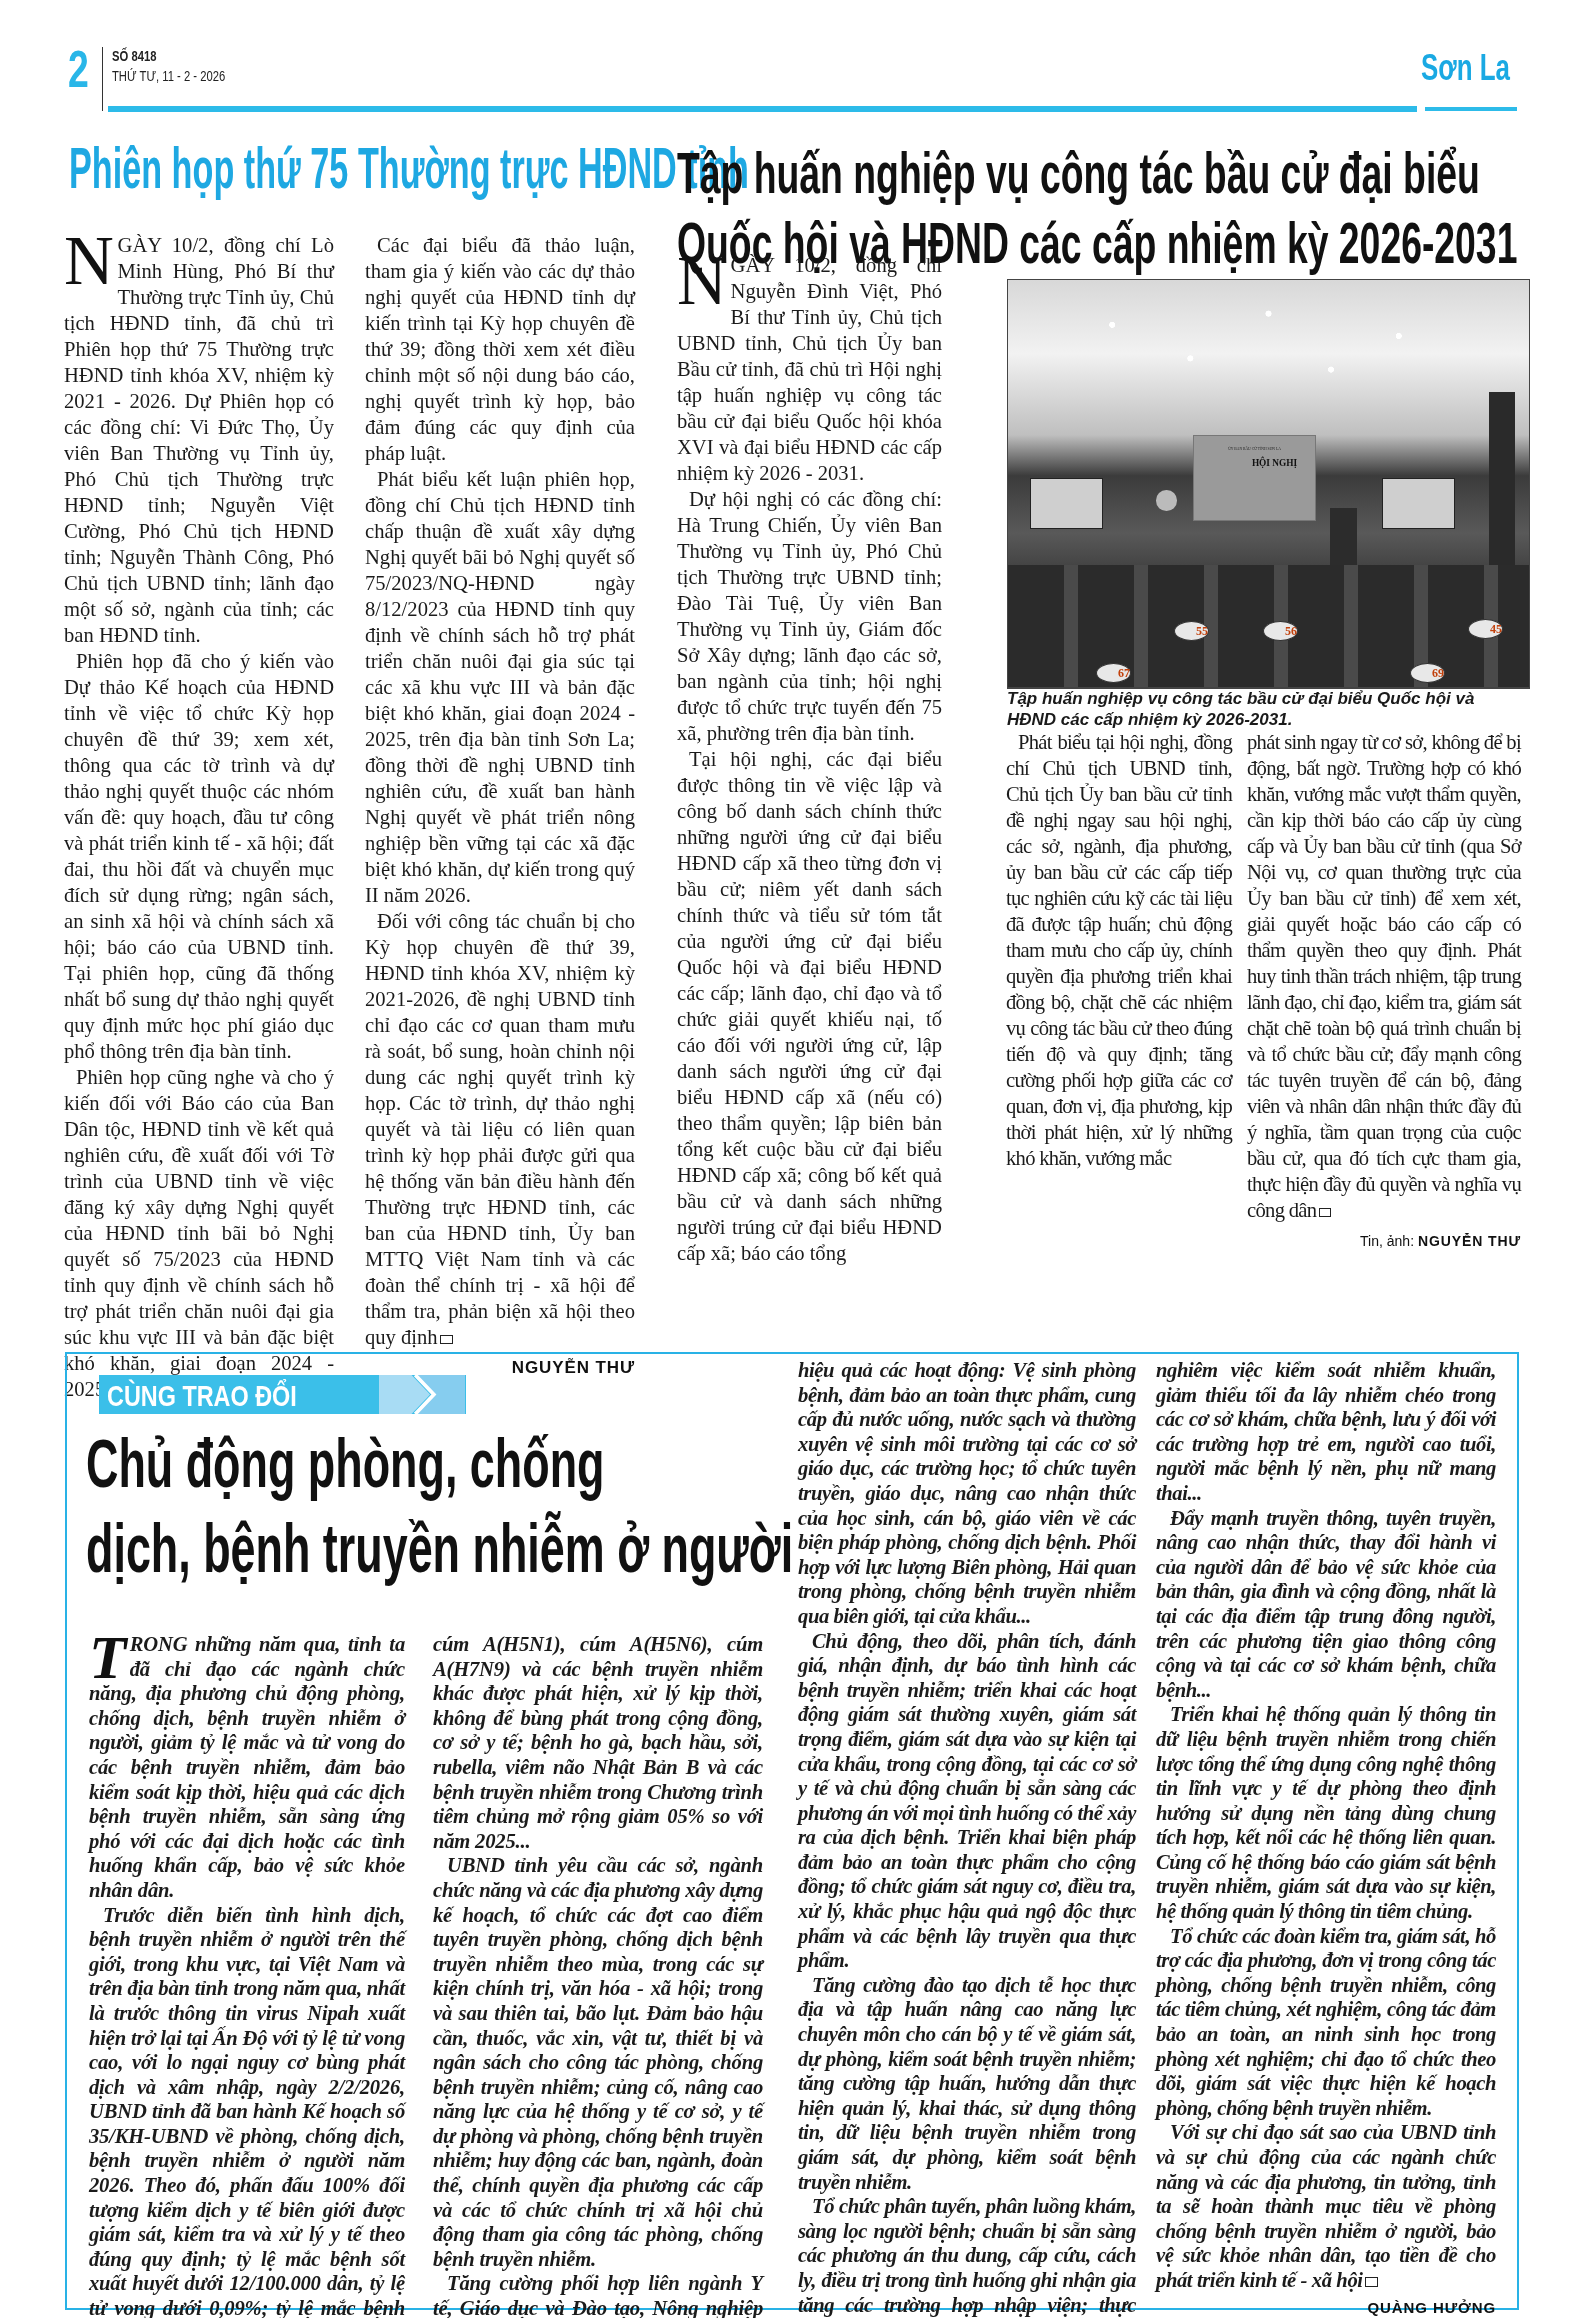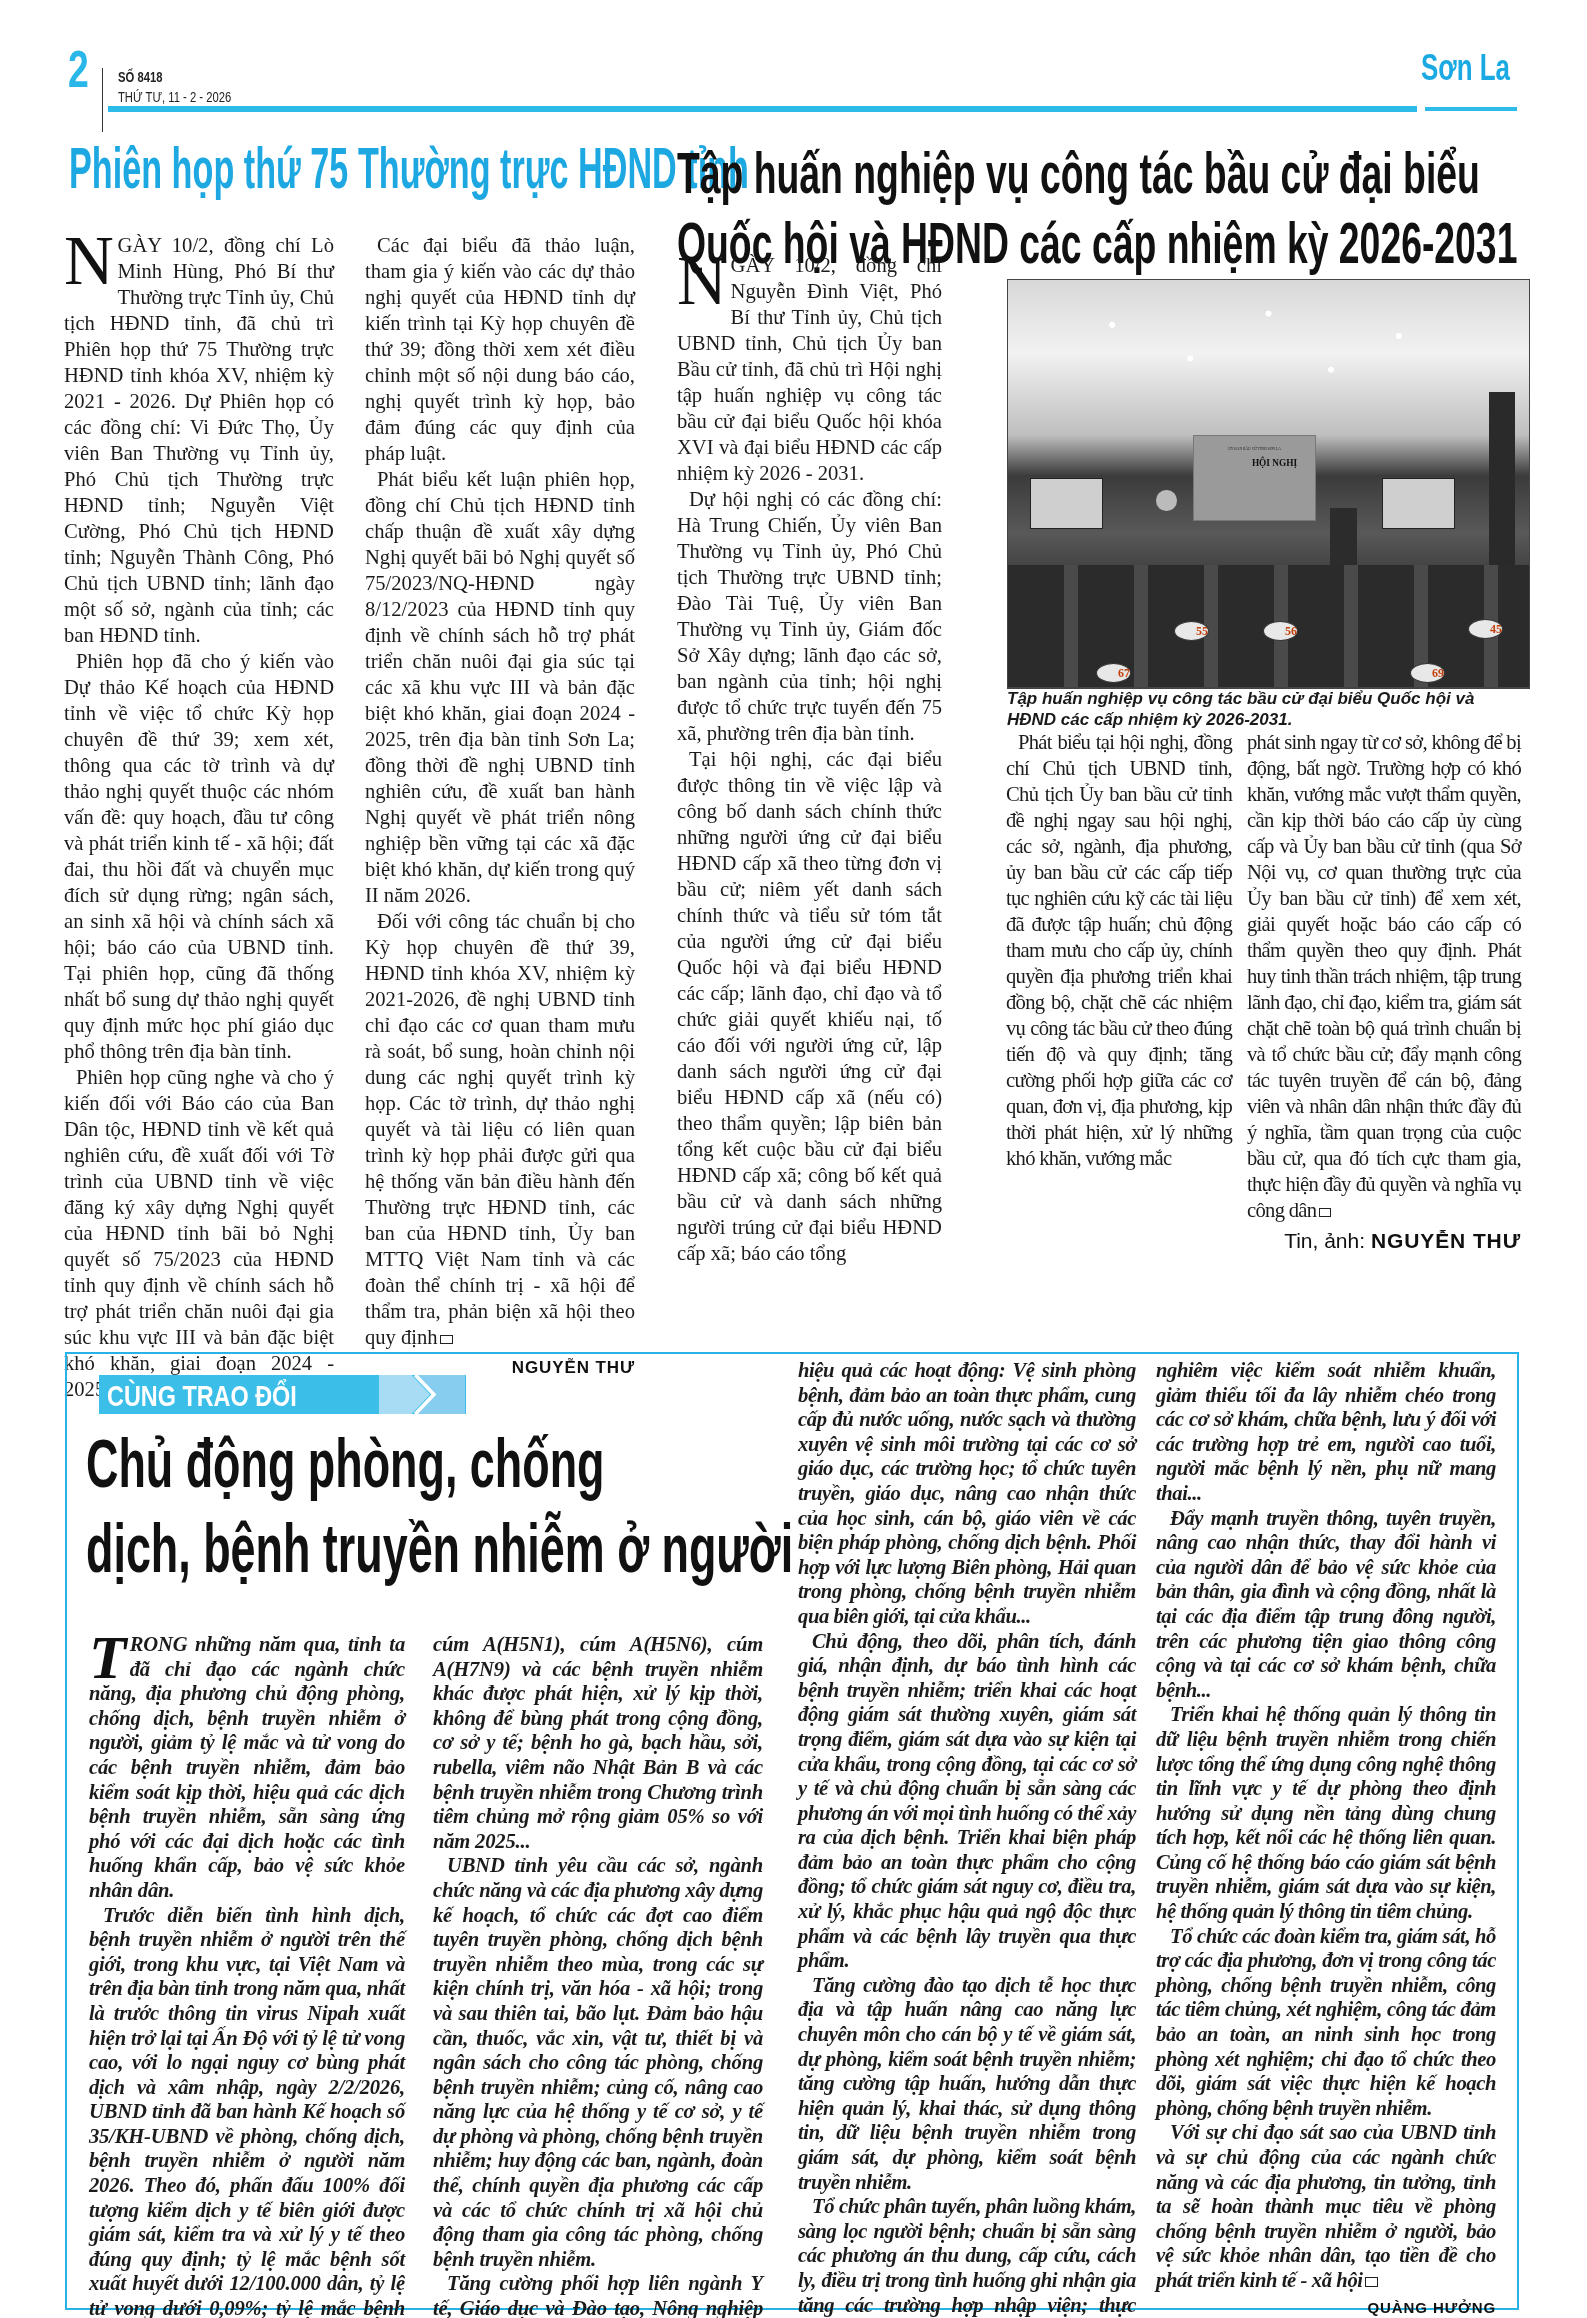--- a/index.html
+++ b/index.html
@@ -1,21 +1,21 @@
 <!DOCTYPE html>
 <html style="font-size:7.5px"><head>
 <meta charset="utf-8">
 <style>
   html, body { margin: 0; padding: 0; background: #ffffff; }
   body { width: 1587px; height: 2319px; position: relative; overflow: hidden; color: #1a1a1a; }
   .abs { position: absolute; }
 
   
   .page-num { left: 68px; top: 43px; font-family: "Liberation Sans", sans-serif; font-weight: bold; font-size: 52px; color: #29b6e8; line-height: 1; transform: scaleX(0.72); transform-origin: left top; }
-  .issue-block { left: 102px; top: 47px; border-left: 1.4px solid #333; padding-left: 15px; height: 64px; margin-top: 21px; }
+  .issue-block { left: 102px; top: 47px; border-left: 1.4px solid #333; padding-left: 9px; height: 64px; }
   .issue-no { font-family: "Liberation Sans", sans-serif; font-size: 15px; font-weight: bold; color: #222; transform: scaleX(0.75); transform-origin: left top; white-space: nowrap; }
   .issue-date { font-family: "Liberation Sans", sans-serif; font-size: 15px; color: #222; margin-top: 2.8px; transform: scaleX(0.75); transform-origin: left top; white-space: nowrap; }
   .top-rule { left: 108px; top: 106px; width: 1309px; height: 5.6px; background: #2dbbe9; }
   .section-name { left: 1421px; top: 47px; font-family: "Liberation Sans", sans-serif; font-weight: bold; font-size: 36px; color: #1aa9e3; transform: scaleX(0.72); transform-origin: left top; white-space: nowrap; }
   .section-rule { left: 1425px; top: 107px; width: 92px; height: 3.7px; background: #2dbbe9; }
 
   
   .headline { font-family: "Liberation Sans", "DejaVu Sans", sans-serif; font-weight: bold; white-space: nowrap; transform-origin: left top; line-height: 1.0; }
   .h1 { left: 69px; top: 140px; font-size: 57px; color: #1ea8e2; transform: scaleX(0.6); }
   .h2 { left: 677px; top: 138px; font-size: 57px; color: #111; transform: scaleX(0.655); line-height: 1.23; }
@@ -43,21 +43,21 @@
   .photo .podium { position: absolute; left: 322px; top: 228px; width: 27px; height: 57px; background: #2c2c2c; }
   .photo .bust { position: absolute; left: 148px; top: 210px; width: 20.6px; height: 20.6px; border-radius: 50%; background: #bbb; }
   .photo .lights { position: absolute; left: 0; top: 0; width: 100%; height: 112px; background: radial-gradient(circle at 20% 40%, #fff 0 2.8px, transparent 3.3px), radial-gradient(circle at 50% 30%, #fff 0 2.8px, transparent 3.3px), radial-gradient(circle at 75% 50%, #fff 0 2.8px, transparent 3.3px), radial-gradient(circle at 35% 70%, #fff 0 2.8px, transparent 3.3px), radial-gradient(circle at 62% 80%, #fff 0 2.8px, transparent 3.3px); }
   .photo .seats { position: absolute; left: 0; top: 285px; width: 100%; height: 122px; background: repeating-linear-gradient(90deg, #2b2b2b 0 56px, #4a4a4a 56px 70px); }
   .photo .seat-no { position: absolute; width: 33px; height: 18px; border-radius: 50%; background: #e8e8e8; border: 0.9px solid #333; font-family: "Liberation Serif", serif; font-weight: bold; font-size: 12px; text-align: right; line-height: 18px; color: #c2410c; }
   .caption { left: 1007px; top: 689px; width: 521px; font-family: "Liberation Sans", sans-serif; font-weight: bold; font-style: italic; font-size: 17px; line-height: 20.6px; color: #1a1a1a; }
   .a2c2 { left: 1006px; top: 729px; width: 226px; }
   .a2c3 { left: 1247px; top: 729px; width: 274px; }
   .narrow { font-size: 20.6px; }
   .narrow p { letter-spacing: -0.7px; }
-  .credit { font-family: "Liberation Sans", sans-serif; font-size: 21px; text-align: right; margin-top: 4.7px; color: #111; }
+  .credit { font-family: "Liberation Sans", sans-serif; font-size: 14px; text-align: right; margin-top: 4.7px; color: #111; }
   .credit b { letter-spacing: 0.9px; }
 
   
   .box { left: 65px; top: 1352px; width: 1454px; height: 958px; border: 2.3px solid #29b2e6; box-sizing: border-box; }
   .tag { left: 99px; top: 1375px; width: 367px; height: 39px; background: #3bbfe9; overflow: hidden; }
   .tag-label { position: absolute; left: 7.5px; top: 6.5px; font-family: "Liberation Sans", sans-serif; font-weight: bold; font-size: 30px; color: #fff; line-height: 28px; transform: scaleX(0.78); transform-origin: left top; white-space: nowrap; }
   .tag-chevron { position: absolute; left: 280px; top: 0; width: 86px; height: 39px; }
   .h3 { left: 86px; top: 1421px; font-size: 68px; color: #111; transform: scaleX(0.66); line-height: 1.25; }
   .icol { font-family: "Liberation Serif", "DejaVu Serif", serif; font-style: italic; font-weight: bold; font-size: 20.6px; line-height: 24.6px; text-align: justify; color: #1b1b1b; }
   .icol p { margin: 0; text-indent: 14px; }

